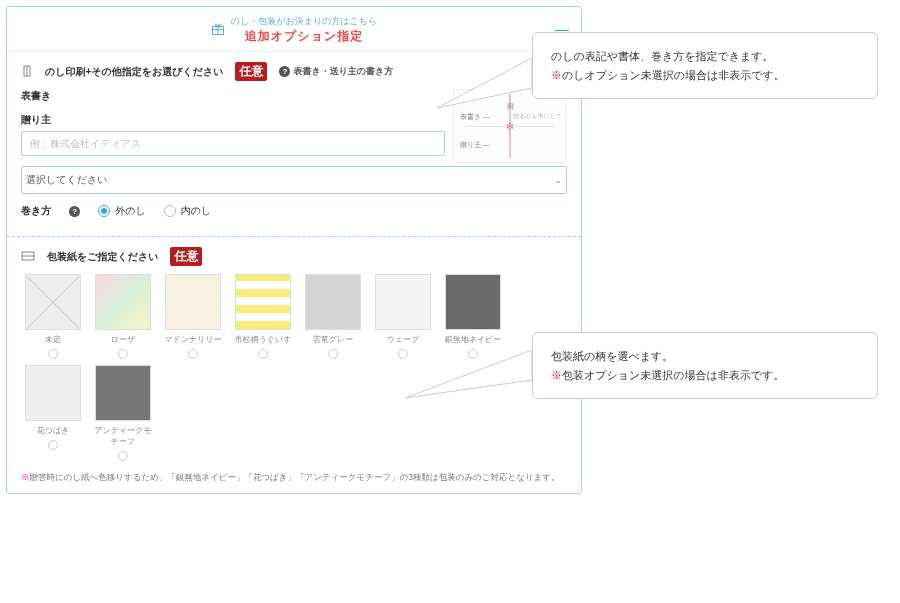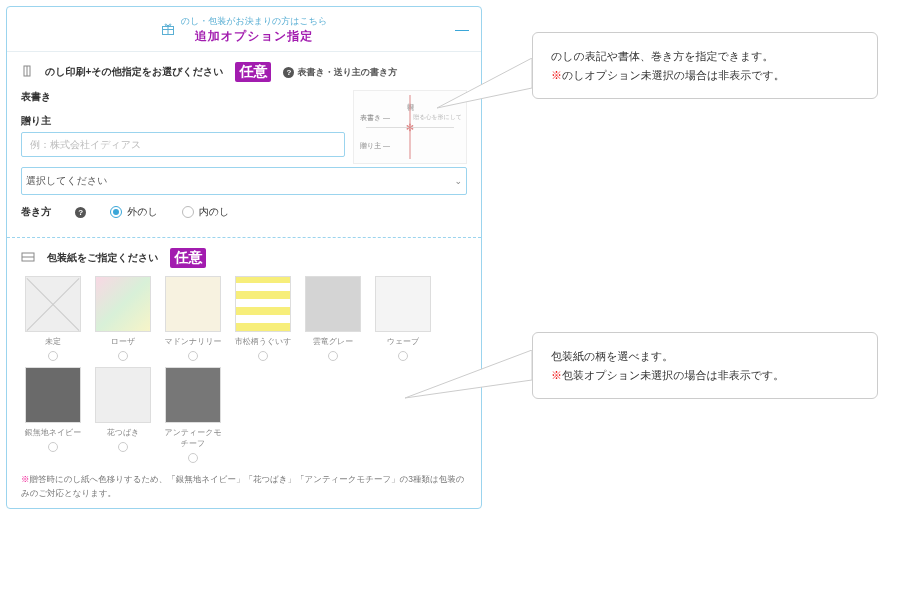--- a/index.html
+++ b/index.html
@@ -10,36 +10,36 @@
     color: #333;
     background: #fff;
     width: 900px;
     height: 603px;
     position: relative;
   }
   .panel {
     position: absolute;
     left: 6px;
     top: 6px;
-    width: 476px;
+    width: 576px;
     border: 1px solid #9bd4ee;
     border-radius: 4px;
     background: #fff;
   }
   .panel-header {
     display: flex;
     align-items: center;
     justify-content: center;
     position: relative;
     padding: 8px 10px 6px;
     border-bottom: 1px solid #e6eef2;
   }
   .panel-header .headerblock { text-align: center; }
   .sup { font-size: 9px; color: #5aafd4; }
-  .title { font-size: 12px; color: #a21caf; font-weight: 700; letter-spacing: 1px; }
+  .title { font-size: 12px; color: #ef4444; font-weight: 700; letter-spacing: 1px; }
   .collapse {
     position: absolute;
     right: 12px;
     top: 50%;
     transform: translateY(-50%);
     color: #3aa6d8;
     font-size: 14px;
     cursor: pointer;
   }
   .gift-icon {
@@ -53,23 +53,23 @@
   .section-head {
     display: flex;
     align-items: center;
     gap: 12px;
     font-size: 10px;
     font-weight: 700;
     color: #333;
     margin-bottom: 8px;
   }
   .badge {
-    background: #a21caf;
+    background: #b91c1c;
     color: #fff;
-    font-size: 14px;
+    font-size: 12px;
     padding: 1px 4px;
     border-radius: 2px;
     font-weight: 700;
   }
   .help {
     display: inline-flex;
     align-items: center;
     gap: 3px;
     font-size: 9px;
     color: #555;
@@ -124,21 +124,21 @@
   .noshi-preview .hline {
     position:absolute; left:12px; right:12px; top:50%; height:1px;
     background:#ddd;
   }
   .noshi-preview .tagl{position:absolute; left:6px; top:22px;}
   .noshi-preview .tagr{position:absolute; right:4px; top:22px; font-size:6px; color:#bbb;}
   .noshi-preview .tag2{position:absolute; left:6px; bottom:12px;}
   .noshi-preview .bow{position:absolute; left:50%; top:50%; transform:translate(-50%,-50%); font-size:10px; color:#d88;}
   .noshi-preview .kanji{position:absolute; left:50%; top:6px; transform:translateX(-50%); font-size:7px; writing-mode:vertical-rl; color:#aaa; letter-spacing:1px;}
   .radiorow {
-    display:flex; align-items:center; gap:24px;
+    display:flex; align-items:center; gap:18px;
     font-size: 10px; font-weight:700;
     margin-top: 6px;
   }
   .radio {
     display:inline-flex; align-items:center; gap:5px; font-weight:400;
     cursor:pointer;
   }
   .rdot {
     width:12px;height:12px;border-radius:50%;
     border:1px solid #bbb; display:inline-flex;

